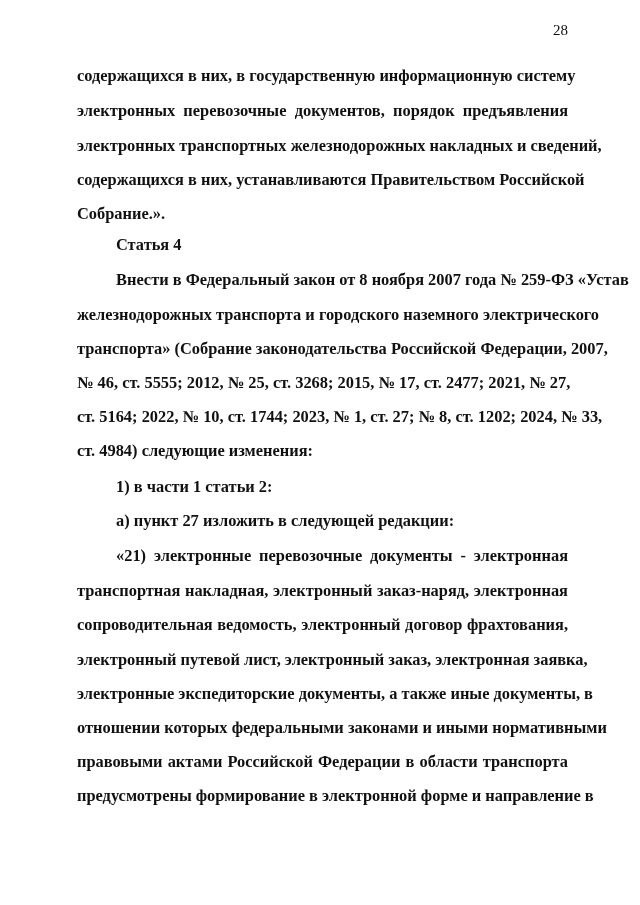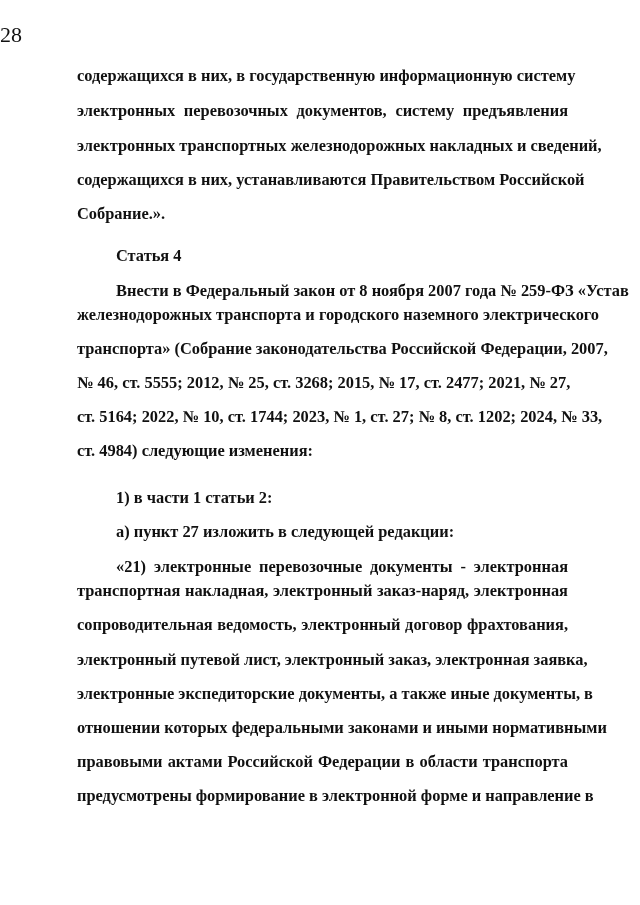--- a/index.html
+++ b/index.html
@@ -13,56 +13,55 @@
       position: relative;
       overflow: hidden;
       font-family: "Liberation Serif", serif;
       color: #111111;
     }
     .page-number {
       position: absolute;
       top: 22px;
       left: 0;
       width: 568px;
-      text-align: left;
-      font-size: 22px;
+      text-align: right;
+      font-size: 15px;
     }
     .line {
       position: absolute;
       left: 77px;
       width: 491px;
       font-size: 16.4px;
       line-height: 20px;
       white-space: nowrap;
       text-align: justify;
       text-align-last: justify;
       font-weight: bold;
     }
     .line.indent {
       left: 116px;
       width: 452px;
-      margin-top: 11px;
     }
     .line.last {
       text-align-last: left;
     }
     .heading {
       font-weight: bold;
       text-align-last: left;
     }
   </style>
 </head>
 <body>
 
 <div>
   <div class="page-number">28</div>
 
   <div>
     <div class="line" style="top:66px">содержащихся в них, в государственную информационную систему</div>
-    <div class="line" style="top:101px">электронных перевозочных документов, систему предъявления</div>
+    <div class="line" style="top:101px">электронных перевозочные документов, порядок предъявления</div>
     <div class="line" style="top:136px">электронных транспортных железнодорожных накладных и сведений,</div>
     <div class="line" style="top:170px">содержащихся в них, устанавливаются Правительством Российской</div>
     <div class="line last" style="top:204px">Собрание.».</div>
   </div>
 
   <div class="line indent heading" style="top:235px">Статья 4</div>
 
   <div>
     <div class="line indent" style="top:270px">Внести в Федеральный закон от 8 ноября 2007 года № 259-ФЗ «Устав</div>
     <div class="line" style="top:305px">железнодорожных транспорта и городского наземного электрического</div>

